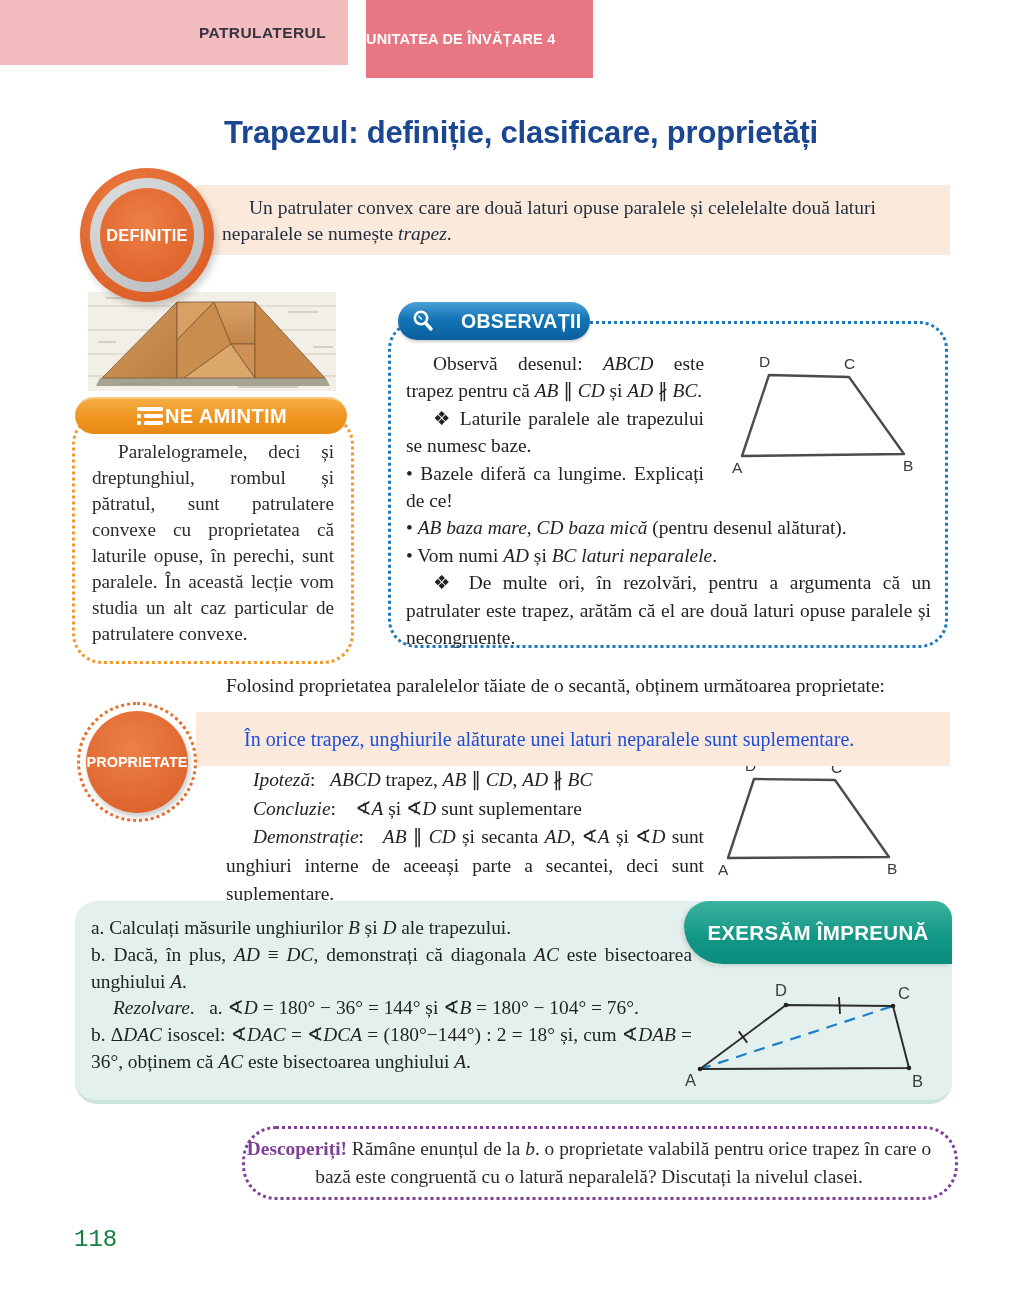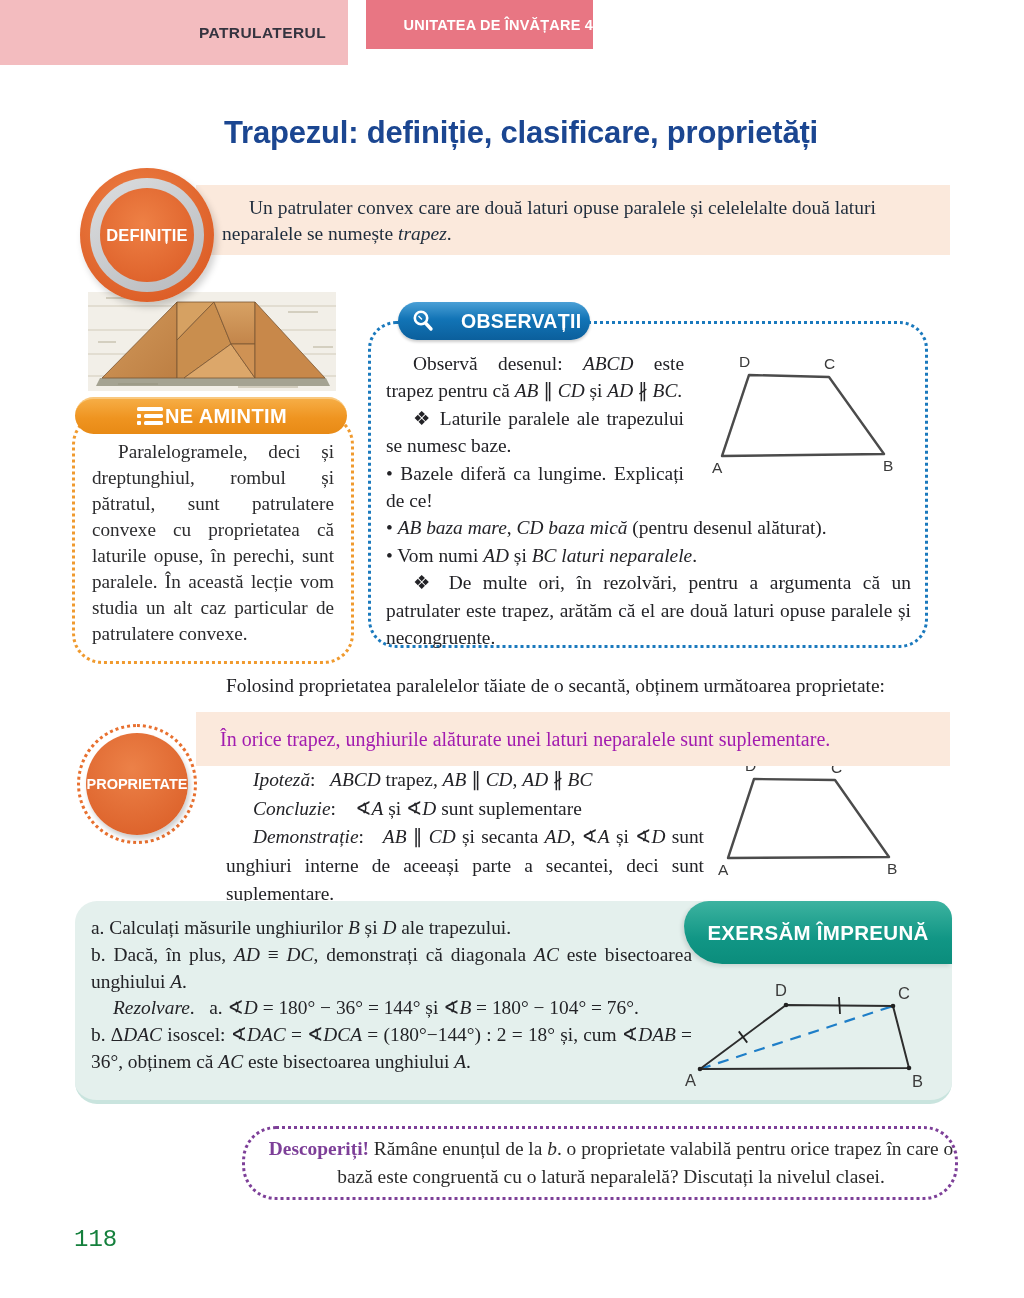--- a/index.html
+++ b/index.html
@@ -7,21 +7,21 @@
   body{width:1024px;height:1298px;background:#fff;font-family:"Liberation Serif",serif;color:#26262a}
   .page{position:absolute;left:0;top:0;width:1024px;height:1298px;overflow:hidden;background:#fff}
   p{margin:0}
   .i{font-style:italic}
   .b{font-weight:bold}
   .p{color:#7d3f98}
 
   
   .hdr-light{position:absolute;left:0;top:0;width:348px;height:65px;background:#f3bcbf;display:flex;align-items:center;justify-content:flex-end;padding-right:22px}
   .hdr-light span{font-family:"Liberation Sans",sans-serif;font-weight:bold;font-size:15.5px;letter-spacing:.4px;color:#34333f}
-  .hdr-dark{position:absolute;left:366px;top:0;width:227px;height:49px;background:#e87683;display:flex;align-items:center;justify-content:flex-end}
+  .hdr-dark{position:absolute;left:366px;top:0;width:227px;height:78px;background:#e87683;display:flex;align-items:center;justify-content:flex-start}
   .hdr-dark span{font-family:"Liberation Sans",sans-serif;font-weight:bold;font-size:14.5px;letter-spacing:.2px;color:#fff}
 
   .title{position:absolute;left:0;top:106px;width:1024px;margin:9px;text-align:center;font-family:"Liberation Sans",sans-serif;font-weight:bold;font-size:31px;color:#1b4691;letter-spacing:-.2px}
 
   
   .def-badge{position:absolute;left:80px;top:168px;width:134px;height:134px;border-radius:50%;background:radial-gradient(circle at 42% 35%,#ef8347 0%,#dd5f28 75%);z-index:3;box-shadow:3px 5px 7px rgba(0,0,0,.18)}
   .def-ring{position:absolute;inset:10px;border-radius:50%;background:linear-gradient(145deg,#dcdee0,#b7b9bc)}
   .def-core{position:absolute;inset:10px;border-radius:50%;background:radial-gradient(circle at 45% 38%,#ee8045,#da5a24);display:flex;align-items:center;justify-content:center}
   .def-core span{font-family:"Liberation Sans",sans-serif;font-weight:bold;font-size:16.5px;color:#fff;letter-spacing:.2px}
   .def-box{position:absolute;left:196px;top:185px;width:754px;height:70px;background:#fbe9dc;z-index:2;display:flex;align-items:center}
@@ -29,51 +29,51 @@
 
   .tangram{position:absolute;left:88px;top:292px}
 
   
   .rem-pill{position:absolute;left:75px;top:397px;width:272px;height:37px;border-radius:19px;background:linear-gradient(180deg,#f6ad45 0%,#ef9420 55%,#e88a15 100%);border-top:2px solid #f9c87e;z-index:3;display:flex;align-items:center;justify-content:center;}
   .rem-pill span{font-family:"Liberation Sans",sans-serif;font-weight:bold;font-size:20px;color:#fff;letter-spacing:.4px}
   .rem-box{position:absolute;left:72px;top:414px;width:282px;height:250px;border:3px dotted #f09a2e;border-radius:30px;z-index:2;padding:22px 17px 0 17px}
   .rem-box p{font-size:19.2px;line-height:26px;text-align:justify;text-indent:26px;color:#2c2c2e}
 
   
-  .obs-box{position:absolute;left:368px;top:321px;width:560px;height:327px;border:3px dotted #1a79bd;border-radius:28px;padding:26px 14px 0 15px}
+  .obs-box{position:absolute;left:388px;top:321px;width:560px;height:327px;border:3px dotted #1a79bd;border-radius:28px;padding:26px 14px 0 15px}
   .obs-box p{font-size:19.4px;line-height:27.4px;text-align:justify;color:#232327}
   .obs-left{width:298px}
   .ind{text-indent:27px}
   .obs-pill{position:absolute;left:398px;top:302px;width:192px;height:38px;border-radius:20px;background:linear-gradient(180deg,#4ba0d6 0%,#1274b6 45%,#0b5f9c 100%);z-index:3;display:flex;align-items:center;padding-left:12px;gap:25px;box-shadow:0 2px 3px rgba(0,0,0,.2)}
   .obs-pill span{font-family:"Liberation Sans",sans-serif;font-weight:bold;font-size:19.5px;color:#fff;letter-spacing:.3px}
   .obs-diagram{position:absolute;left:308px;top:22px}
   .diag-label{font-family:"Liberation Sans",sans-serif;font-size:15.5px;fill:#3b3b3b}
 
   
   .prop-intro{position:absolute;left:226px;top:675px;width:730px;font-size:19.4px;color:#232327}
-  .prop-badge{position:absolute;left:77px;top:724px;width:120px;height:120px;border:3px dotted #e8702f;border-radius:50%;z-index:3}
+  .prop-badge{position:absolute;left:77px;top:702px;width:120px;height:120px;border:3px dotted #e8702f;border-radius:50%;z-index:3}
   .prop-core{position:absolute;inset:6px;border-radius:50%;background:radial-gradient(circle at 45% 35%,#ec8148,#d95b24);display:flex;align-items:center;justify-content:center;box-shadow:2px 4px 5px rgba(0,0,0,.2)}
   .prop-core span{font-family:"Liberation Sans",sans-serif;font-weight:bold;font-size:14.5px;color:#fff}
   .prop-box{position:absolute;left:196px;top:712px;width:754px;height:54px;background:#fbe9dc;display:flex;align-items:center;z-index:2}
-  .prop-box p{padding-left:24px;font-size:20px;color:#a21caf}
+  .prop-box p{padding-left:48px;font-size:20px;color:#1d4ed8}
   .prop-hypo{position:absolute;left:226px;top:766px;width:478px}
   .prop-hypo p{font-size:19.4px;line-height:28.5px;text-align:justify;text-indent:27px;color:#232327}
   .prop-diagram{position:absolute;left:705px;top:755px}
 
   
   .ex-box{position:absolute;left:75px;top:901px;width:877px;height:203px;background:#e4f0ed;border-radius:22px 24px 22px 22px;border-bottom:4px solid #c9e4de}
   .ex-label{position:absolute;left:609px;top:0;width:268px;height:63px;background:linear-gradient(180deg,#3db3a0 0%,#119685 60%,#0b8d7c 100%);border-radius:34px 24px 0 52px;display:flex;align-items:center;justify-content:center;box-shadow:-2px 2px 4px rgba(0,0,0,.12)}
   .ex-label span{font-family:"Liberation Sans",sans-serif;font-weight:bold;font-size:20.5px;color:#fff;letter-spacing:.3px}
   .ex-text{position:absolute;left:16px;top:14px;width:601px}
   .ex-text p{font-size:19.4px;line-height:26.8px;text-align:justify;color:#232327}
   .ind22{text-indent:22px}
   .ex-diagram{position:absolute;left:608px;top:74px}
 
   
-  .disc-box{position:absolute;left:242px;top:1126px;width:716px;height:74px;border:3.5px dotted #7d3f98;border-radius:34px;display:flex;align-items:center;justify-content:flex-end}
+  .disc-box{position:absolute;left:242px;top:1126px;width:716px;height:74px;border:3.5px dotted #7d3f98;border-radius:34px;display:flex;align-items:center;justify-content:flex-start}
   .disc-box p{font-size:19.4px;line-height:28.5px;text-align:center;width:688px;color:#2b2b2b}
 
   .page-num{position:absolute;left:74px;top:1226px;font-family:Liberation Mono, monospace;font-size:24px;color:#15803d}
 </style>
 </head>
 <body>
 
 <div class="page">
 
   <div class="hdr-light">

